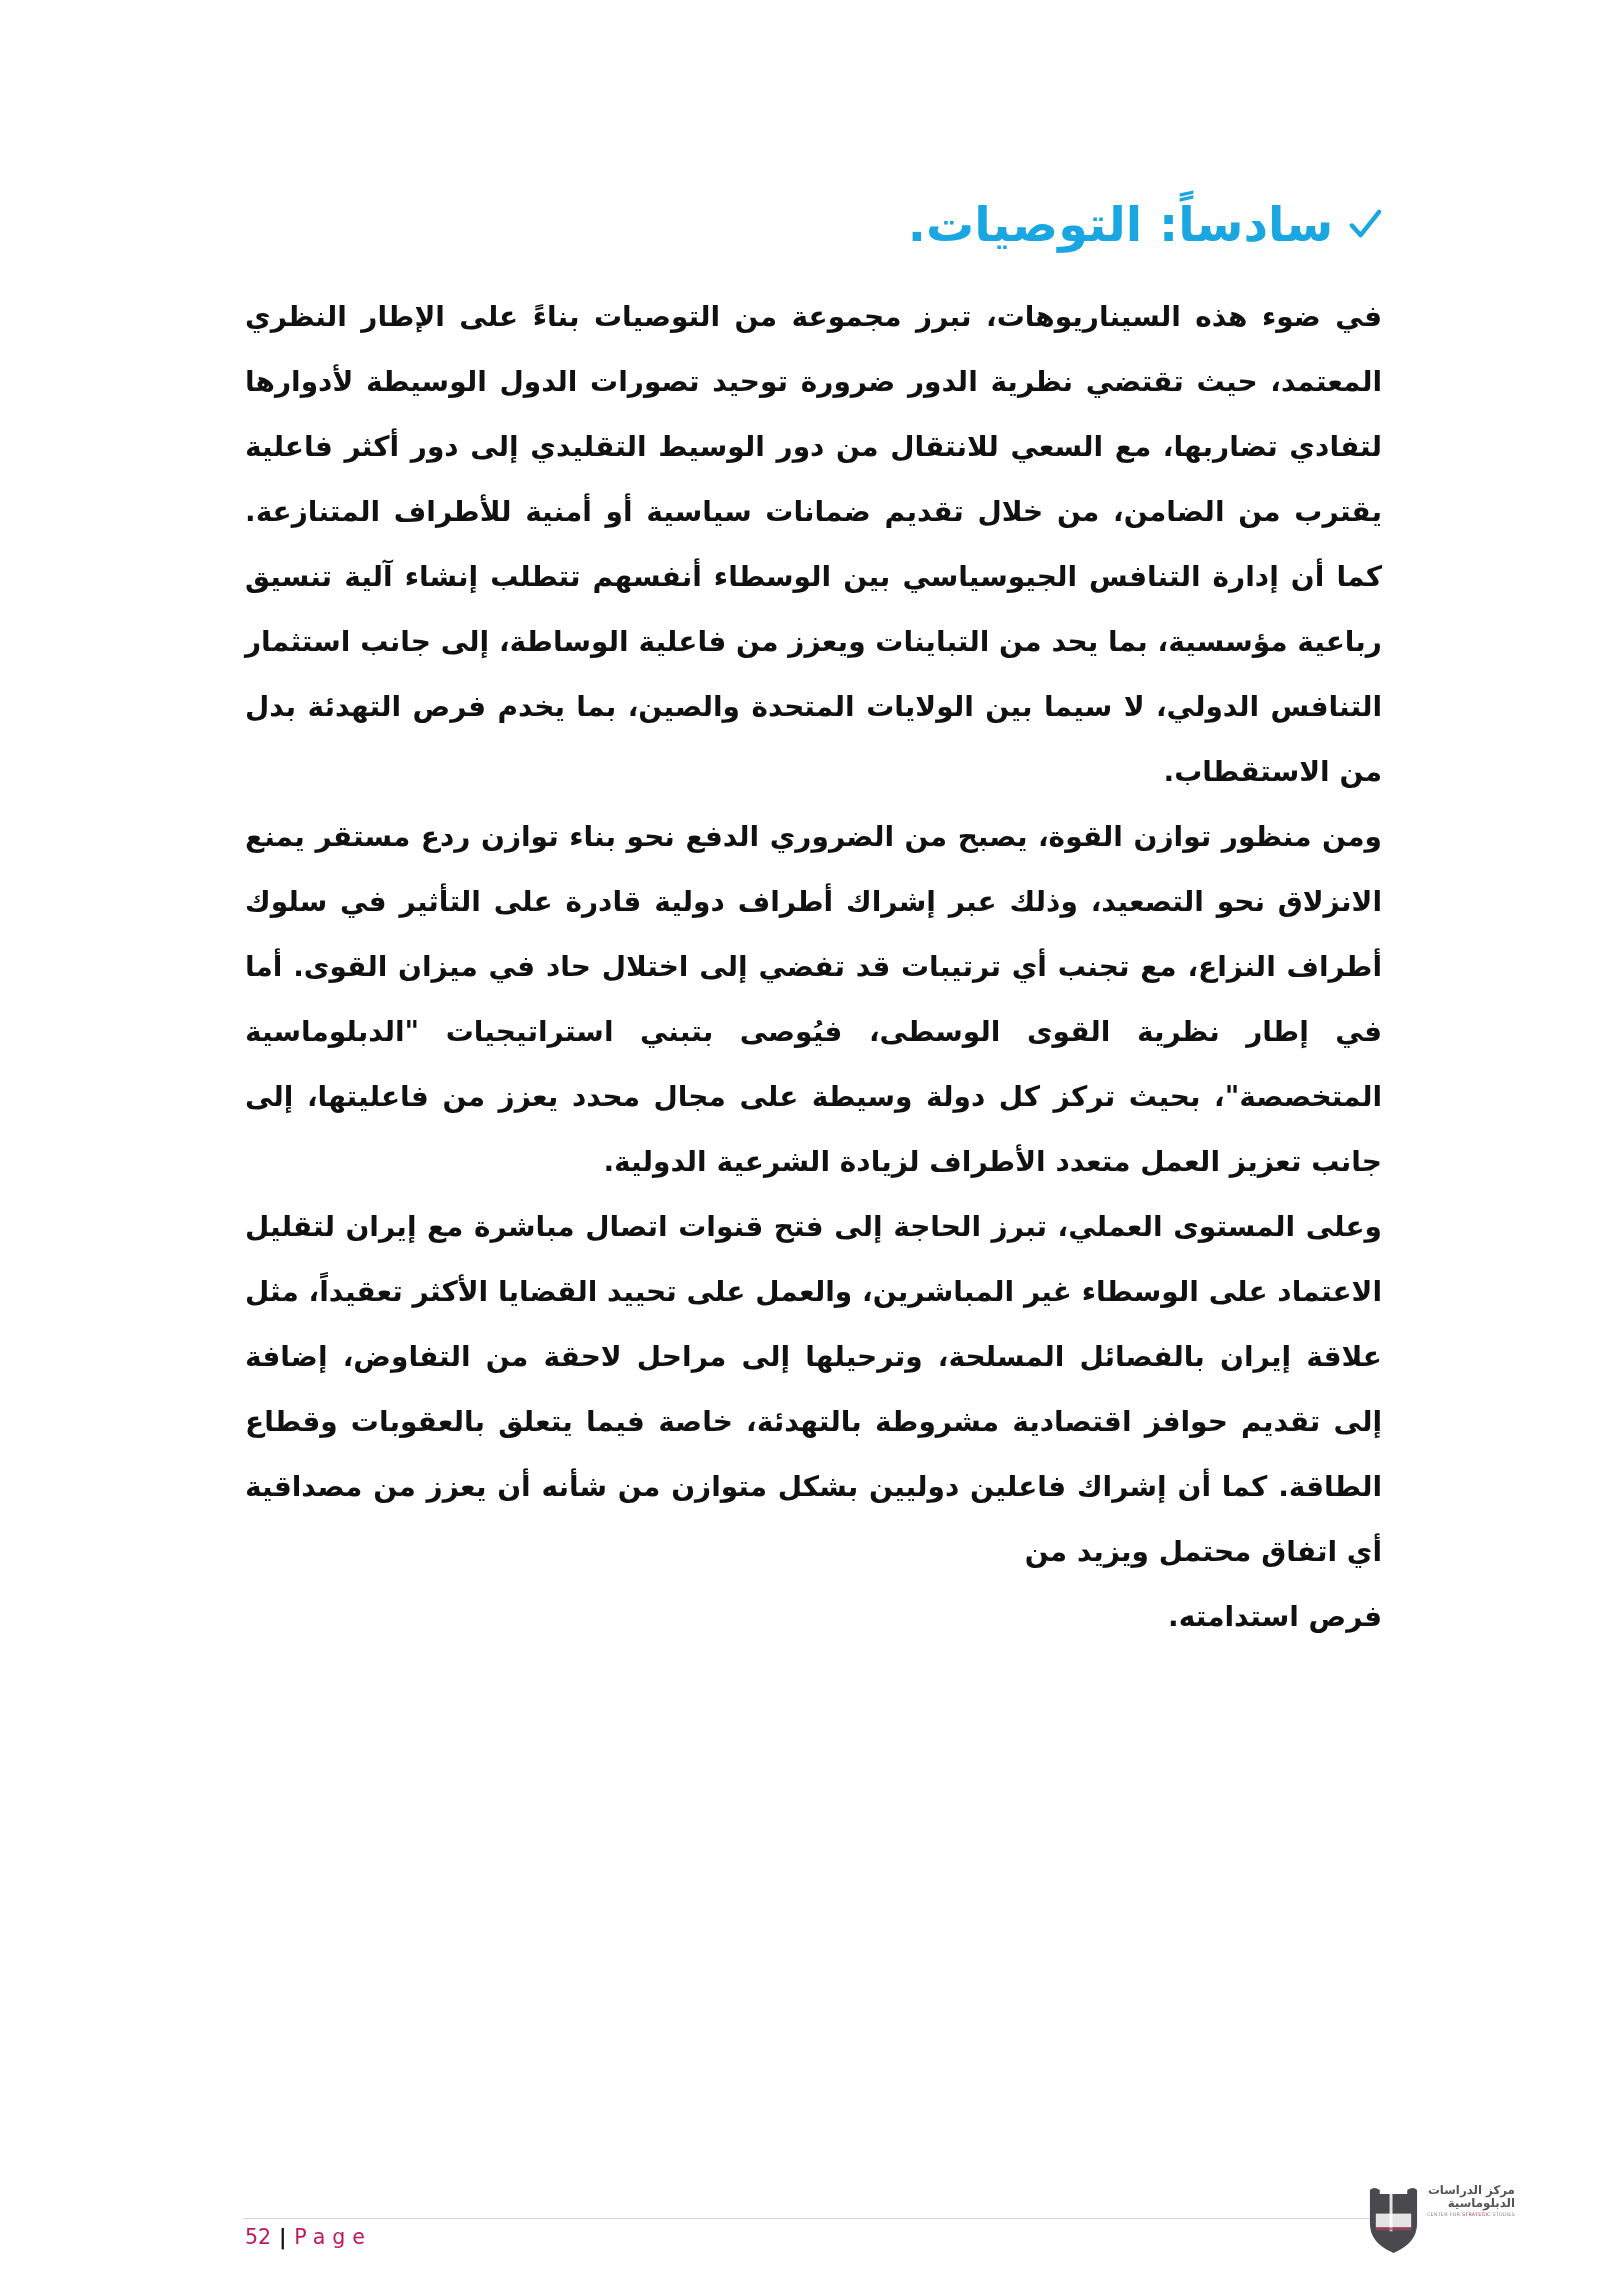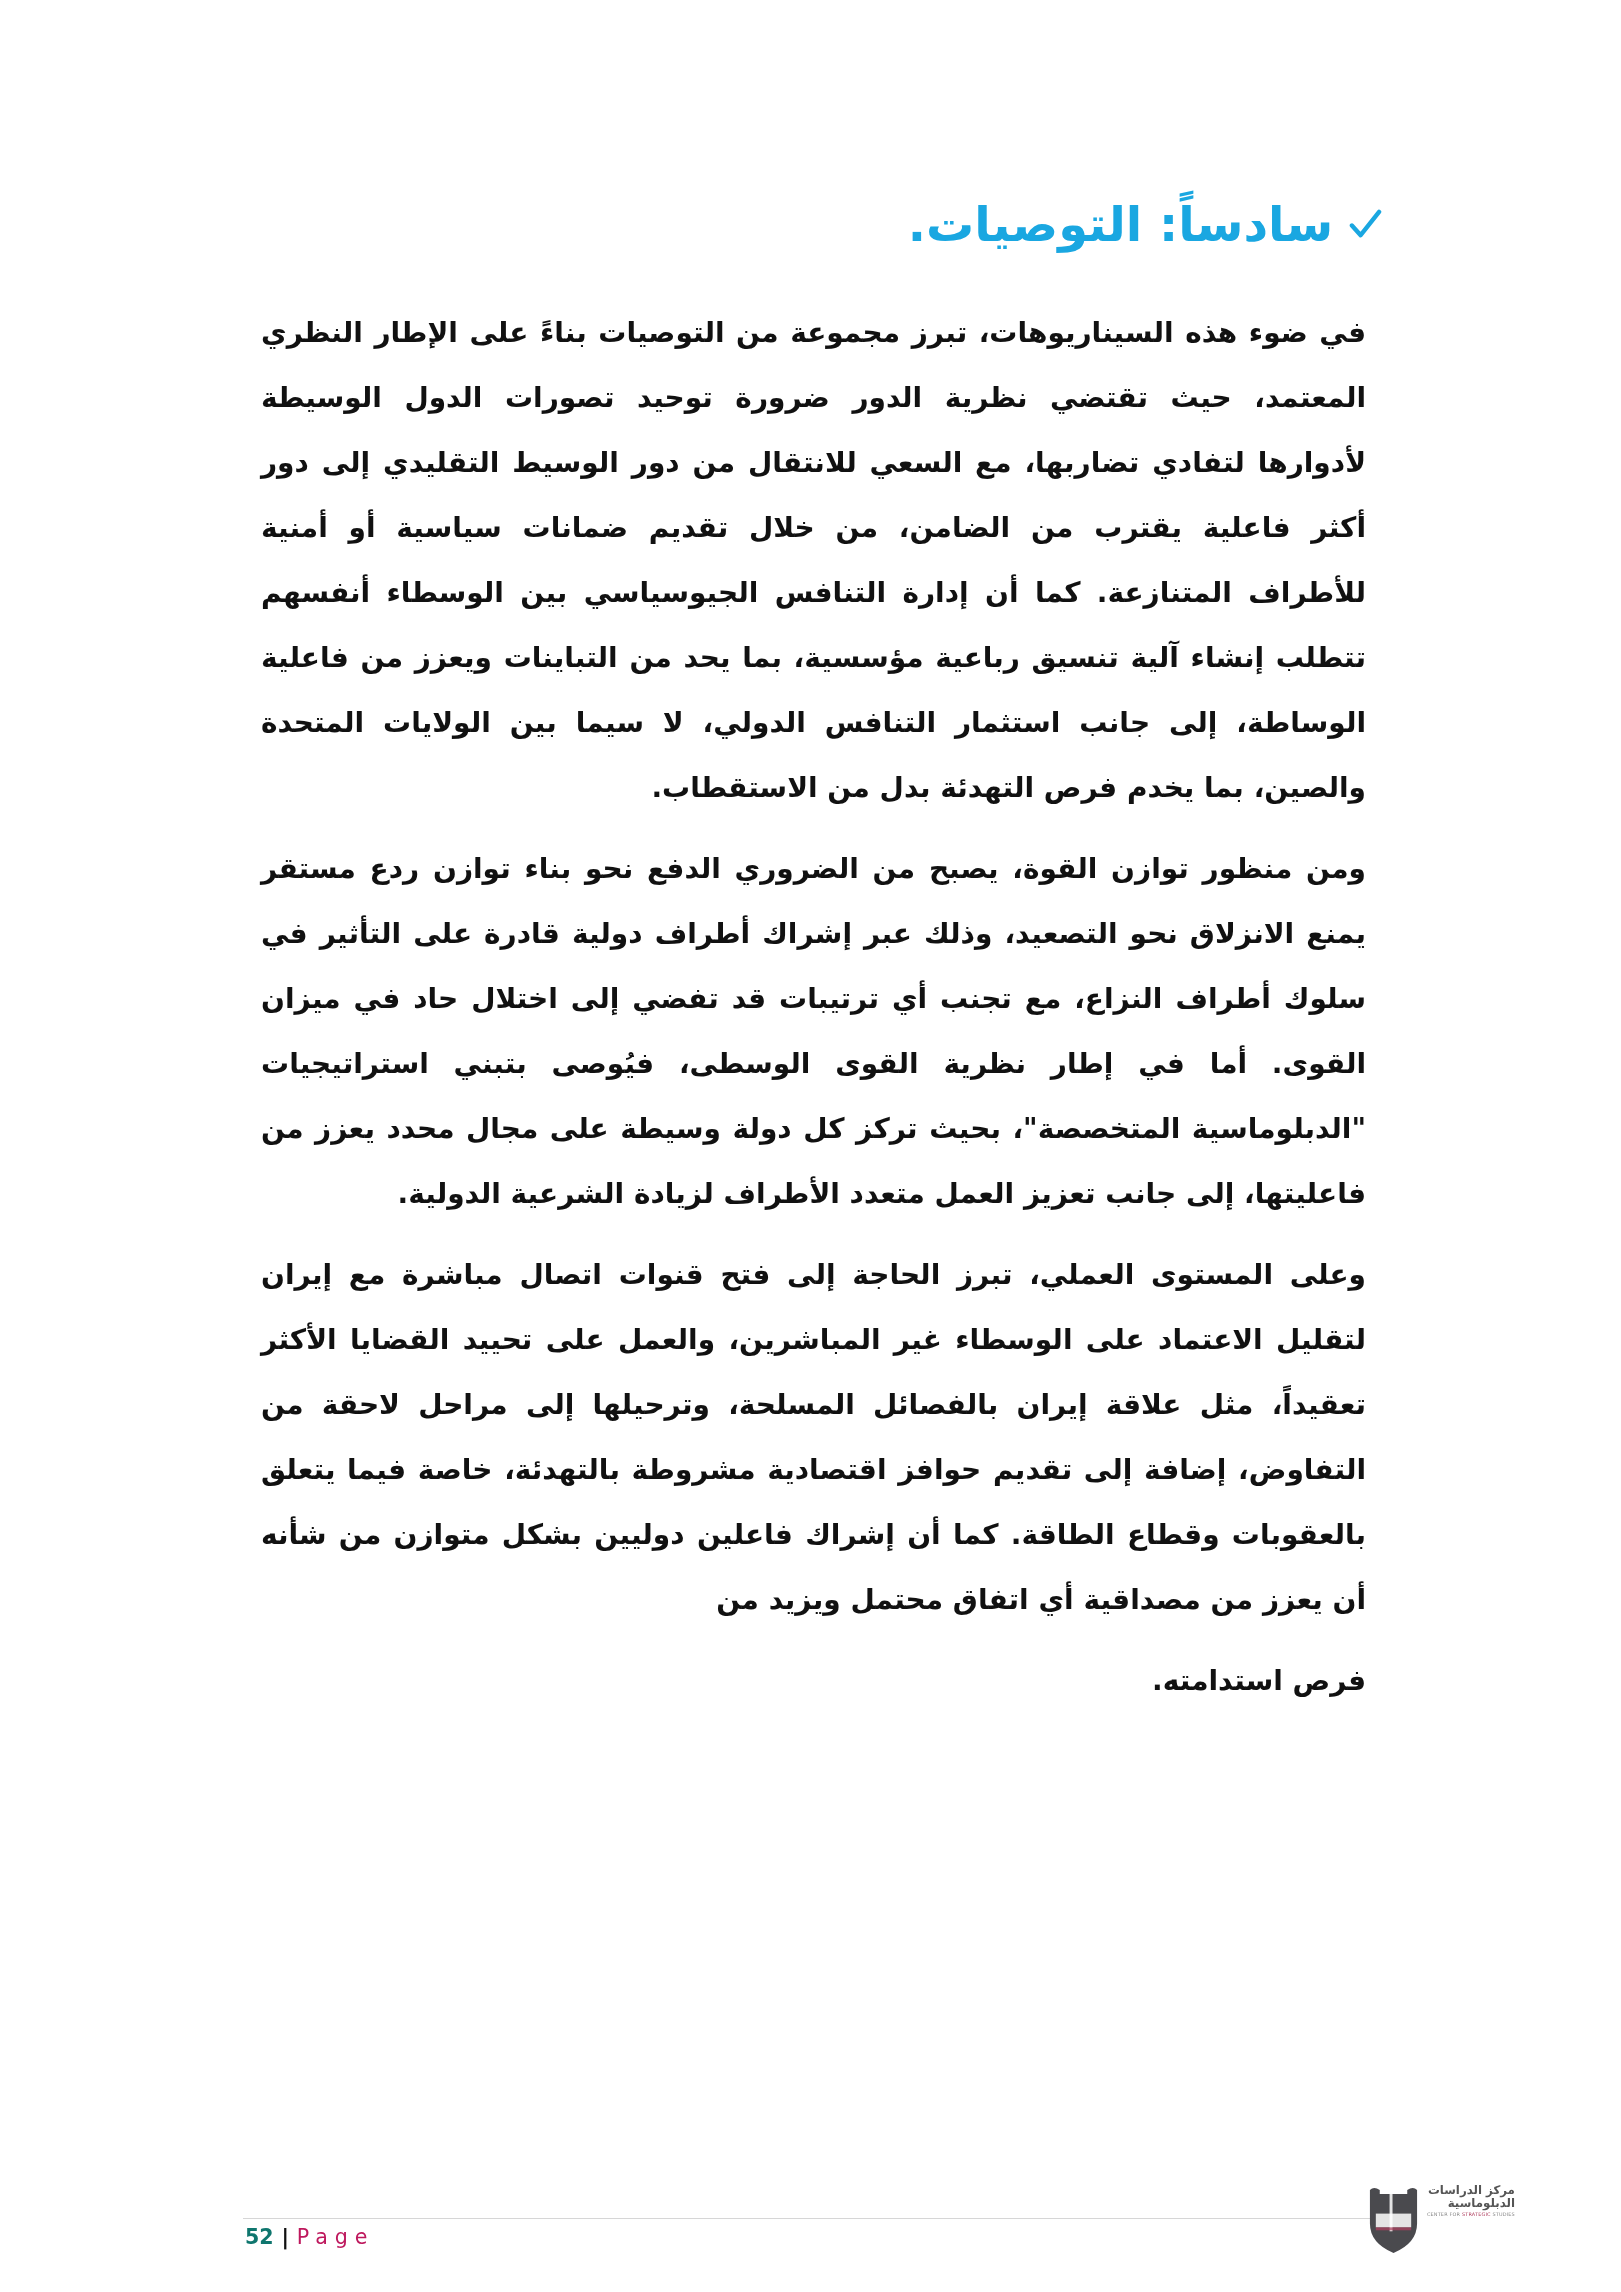--- a/index.html
+++ b/index.html
@@ -45,21 +45,21 @@
       right: 0;
       width: 1137px;
       direction: rtl;
       text-align: justify;
       text-align-last: right;
       font-size: 28px;
       line-height: 65px;
       font-weight: bold;
     }
     .body-text p {
-      margin: 16px;
+      margin: 0;
     }
     .body-text .last {
       font-weight: bold;
     }
     .footer-rule {
       position: absolute;
       left: 243px;
       top: 2218px;
       width: 1135px;
       height: 1px;
@@ -69,22 +69,22 @@
       position: absolute;
       left: 245px;
       top: 2225px;
       font-family: "DejaVu Sans", sans-serif;
       font-size: 20.6px;
       display: flex;
       align-items: baseline;
       gap: 7.8px;
     }
     .page-num .num {
-      font-weight: bold;
-      color: #0f766e;
+      font-weight: normal;
+      color: #be185d;
     }
     .page-num .sep {
       font-weight: bold;
       color: #111;
     }
     .page-num .label {
       color: #be185d;
       letter-spacing: 6.9px;
     }
     .logo {

